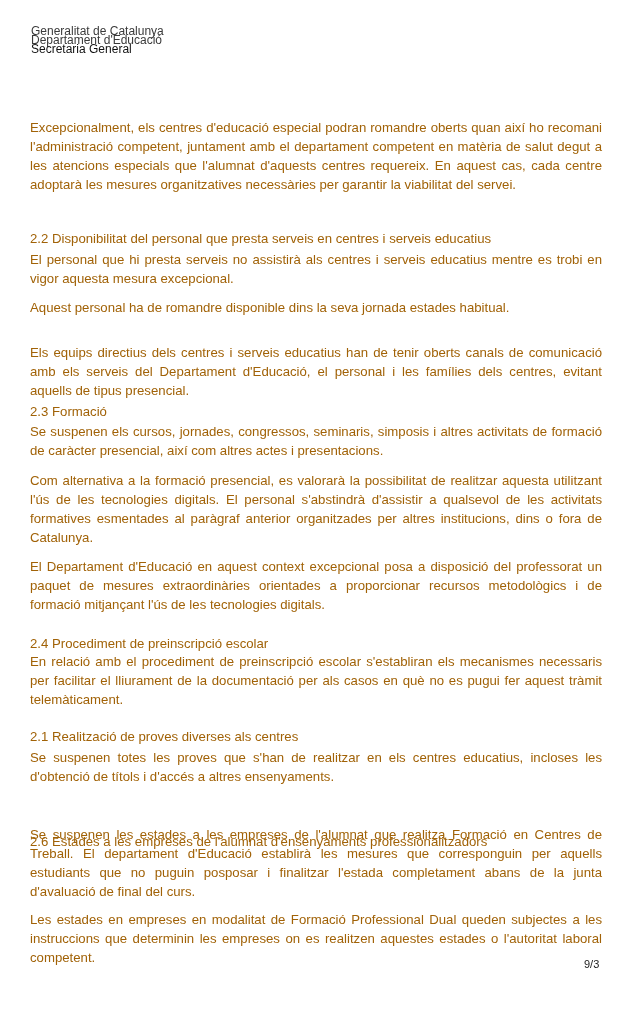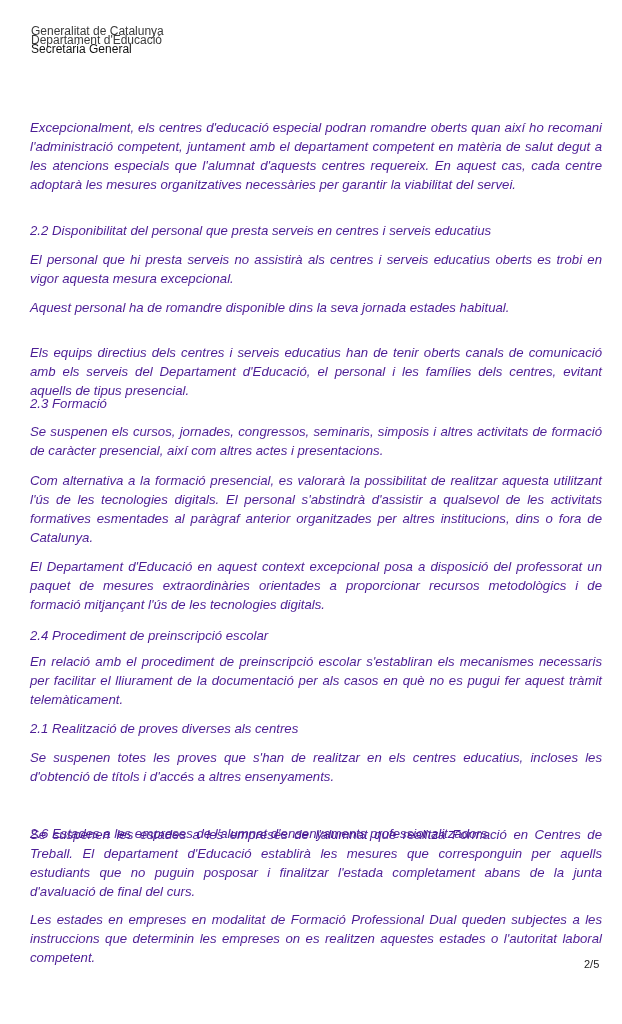--- a/index.html
+++ b/index.html
@@ -1,41 +1,41 @@
 <!DOCTYPE html>
 <html><head>
 <meta charset="utf-8">
 <style>
   html, body { margin: 0; padding: 0; background: #ffffff; }
   body { width: 622px; height: 1024px; position: relative; overflow: hidden; }
   .letterhead { position: absolute; left: 31px; top: 27px; font-family: "Liberation Sans", sans-serif; font-size: 12px; line-height: 9.2px; color: #3a3a3a; }
   .letterhead .bold { font-weight: normal; color: #111; }
-  .para { position: absolute; left: 30px; width: 572px; font-family: "Liberation Sans", sans-serif; font-size: 13.2px; line-height: 19px; color: #4c1d95; text-align: justify; margin: 0; font-style: italic; }
-  .heading { text-align: left; }
+  .para { position: absolute; left: 30px; width: 572px; font-family: "Liberation Sans", sans-serif; font-size: 13.2px; line-height: 19px; color: #a16207; text-align: justify; margin: 0; }
+  .heading { text-align: left; margin-top: 8px; }
   .page-num { position: absolute; left: 584px; top: 958px; font-family: "Liberation Sans", sans-serif; font-size: 11px; color: #222; }
 </style>
 </head>
 <body>
 
 <div class="letterhead">
   <div>Generalitat de Catalunya</div>
   <div>Departament d'Educació</div>
   <div class="bold">Secretaria General</div>
 </div>
 
 <p class="para" style="top:118px">Excepcionalment, els centres d'educació especial podran romandre oberts quan així ho recomani l'administració competent, juntament amb el departament competent en matèria de salut degut a les atencions especials que l'alumnat d'aquests centres requereix. En aquest cas, cada centre adoptarà les mesures organitzatives necessàries per garantir la viabilitat del servei.</p>
 <p class="para heading" style="top:221px">2.2 Disponibilitat del personal que presta serveis en centres i serveis educatius</p>
-<p class="para" style="top:250px">El personal que hi presta serveis no assistirà als centres i serveis educatius oberts es trobi en vigor aquesta mesura excepcional.</p>
+<p class="para" style="top:250px">El personal que hi presta serveis no assistirà als centres i serveis educatius mentre es trobi en vigor aquesta mesura excepcional.</p>
 <p class="para" style="top:298px">Aquest personal ha de romandre disponible dins la seva jornada estades habitual.</p>
 <p class="para" style="top:343px">Els equips directius dels centres i serveis educatius han de tenir oberts canals de comunicació amb els serveis del Departament d'Educació, el personal i les famílies dels centres, evitant aquells de tipus presencial.</p>
 <p class="para heading" style="top:394px">2.3 Formació</p>
 <p class="para" style="top:422px">Se suspenen els cursos, jornades, congressos, seminaris, simposis i altres activitats de formació de caràcter presencial, així com altres actes i presentacions.</p>
 <p class="para" style="top:471px">Com alternativa a la formació presencial, es valorarà la possibilitat de realitzar aquesta utilitzant l'ús de les tecnologies digitals. El personal s'abstindrà d'assistir a qualsevol de les activitats formatives esmentades al paràgraf anterior organitzades per altres institucions, dins o fora de Catalunya.</p>
 <p class="para" style="top:557px">El Departament d'Educació en aquest context excepcional posa a disposició del professorat un paquet de mesures extraordinàries orientades a proporcionar recursos metodològics i de formació mitjançant l'ús de les tecnologies digitals.</p>
 <p class="para heading" style="top:626px">2.4 Procediment de preinscripció escolar</p>
 <p class="para" style="top:652px">En relació amb el procediment de preinscripció escolar s'establiran els mecanismes necessaris per facilitar el lliurament de la documentació per als casos en què no es pugui fer aquest tràmit telemàticament.</p>
 <p class="para heading" style="top:719px">2.1 Realització de proves diverses als centres</p>
 <p class="para" style="top:748px">Se suspenen totes les proves que s'han de realitzar en els centres educatius, incloses les d'obtenció de títols i d'accés a altres ensenyaments.</p>
 <p class="para heading" style="top:824px">2.6 Estades a les empreses de l'alumnat d'ensenyaments professionalitzadors</p>
 <p class="para" style="top:825px">Se suspenen les estades a les empreses de l'alumnat que realitza Formació en Centres de Treball. El departament d'Educació establirà les mesures que corresponguin per aquells estudiants que no puguin posposar i finalitzar l'estada completament abans de la junta d'avaluació de final del curs.</p>
 <p class="para" style="top:910px">Les estades en empreses en modalitat de Formació Professional Dual queden subjectes a les instruccions que determinin les empreses on es realitzen aquestes estades o l'autoritat laboral competent.</p>
 
-<div class="page-num">2/5</div>
+<div class="page-num">9/3</div>
 
 </body></html>

